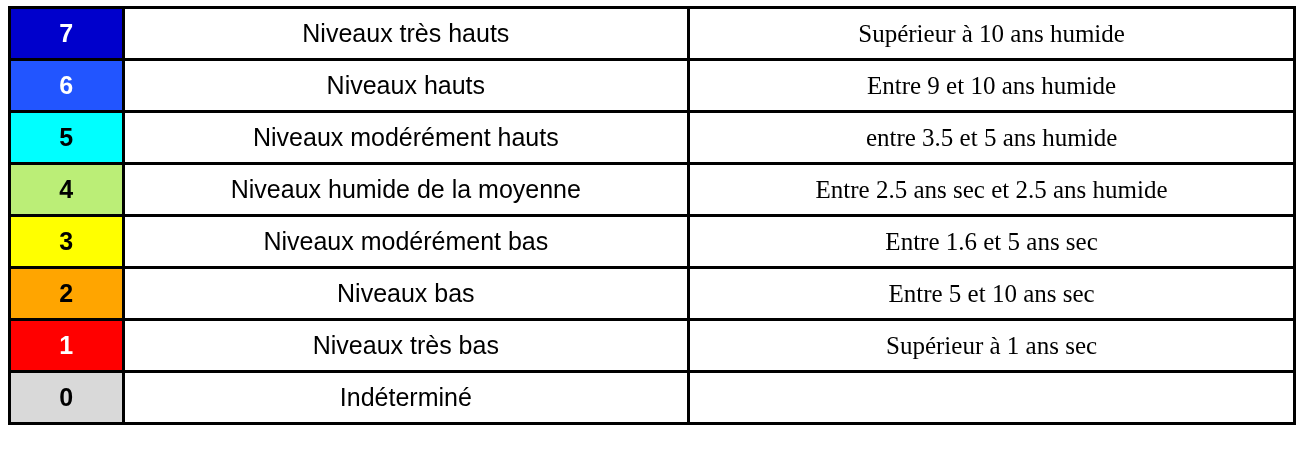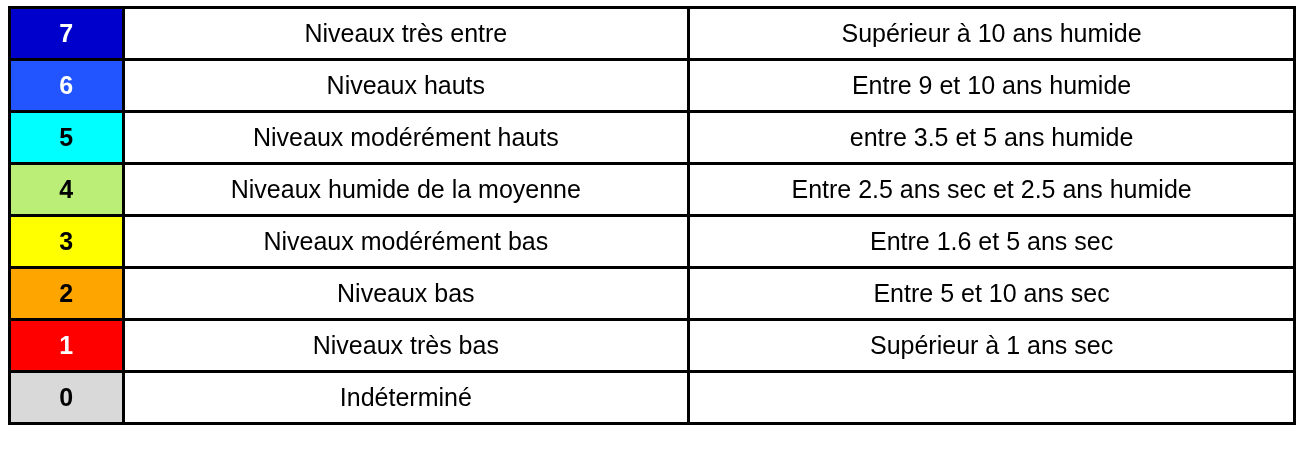--- a/index.html
+++ b/index.html
@@ -34,33 +34,34 @@
   }
   td.level-cell {
     width: 110px;
     font-weight: bold;
   }
   td.label-cell {
     width: 560px;
   }
   td.desc-cell {
     width: 600px;
+    font-family: Liberation Serif, serif;
   }
   td.desc-cell.shrink {
     font-size: 24px;
   }
 </style>
 </head>
 <body>
 
 <table id="legend-table">
   <tbody>
       <tr>
         <td class="level-cell" style="background: rgb(0, 0, 204); color: rgb(255, 255, 255);">7</td>
-        <td class="label-cell">Niveaux très entre</td>
+        <td class="label-cell">Niveaux très hauts</td>
         <td class="desc-cell">Supérieur à 10 ans humide</td>
       </tr>
       <tr>
         <td class="level-cell" style="background: rgb(34, 85, 255); color: rgb(255, 255, 255);">6</td>
         <td class="label-cell">Niveaux hauts</td>
         <td class="desc-cell">Entre 9 et 10 ans humide</td>
       </tr>
       <tr>
         <td class="level-cell" style="background: rgb(0, 255, 255); color: rgb(0, 0, 0);">5</td>
         <td class="label-cell">Niveaux modérément hauts</td>

